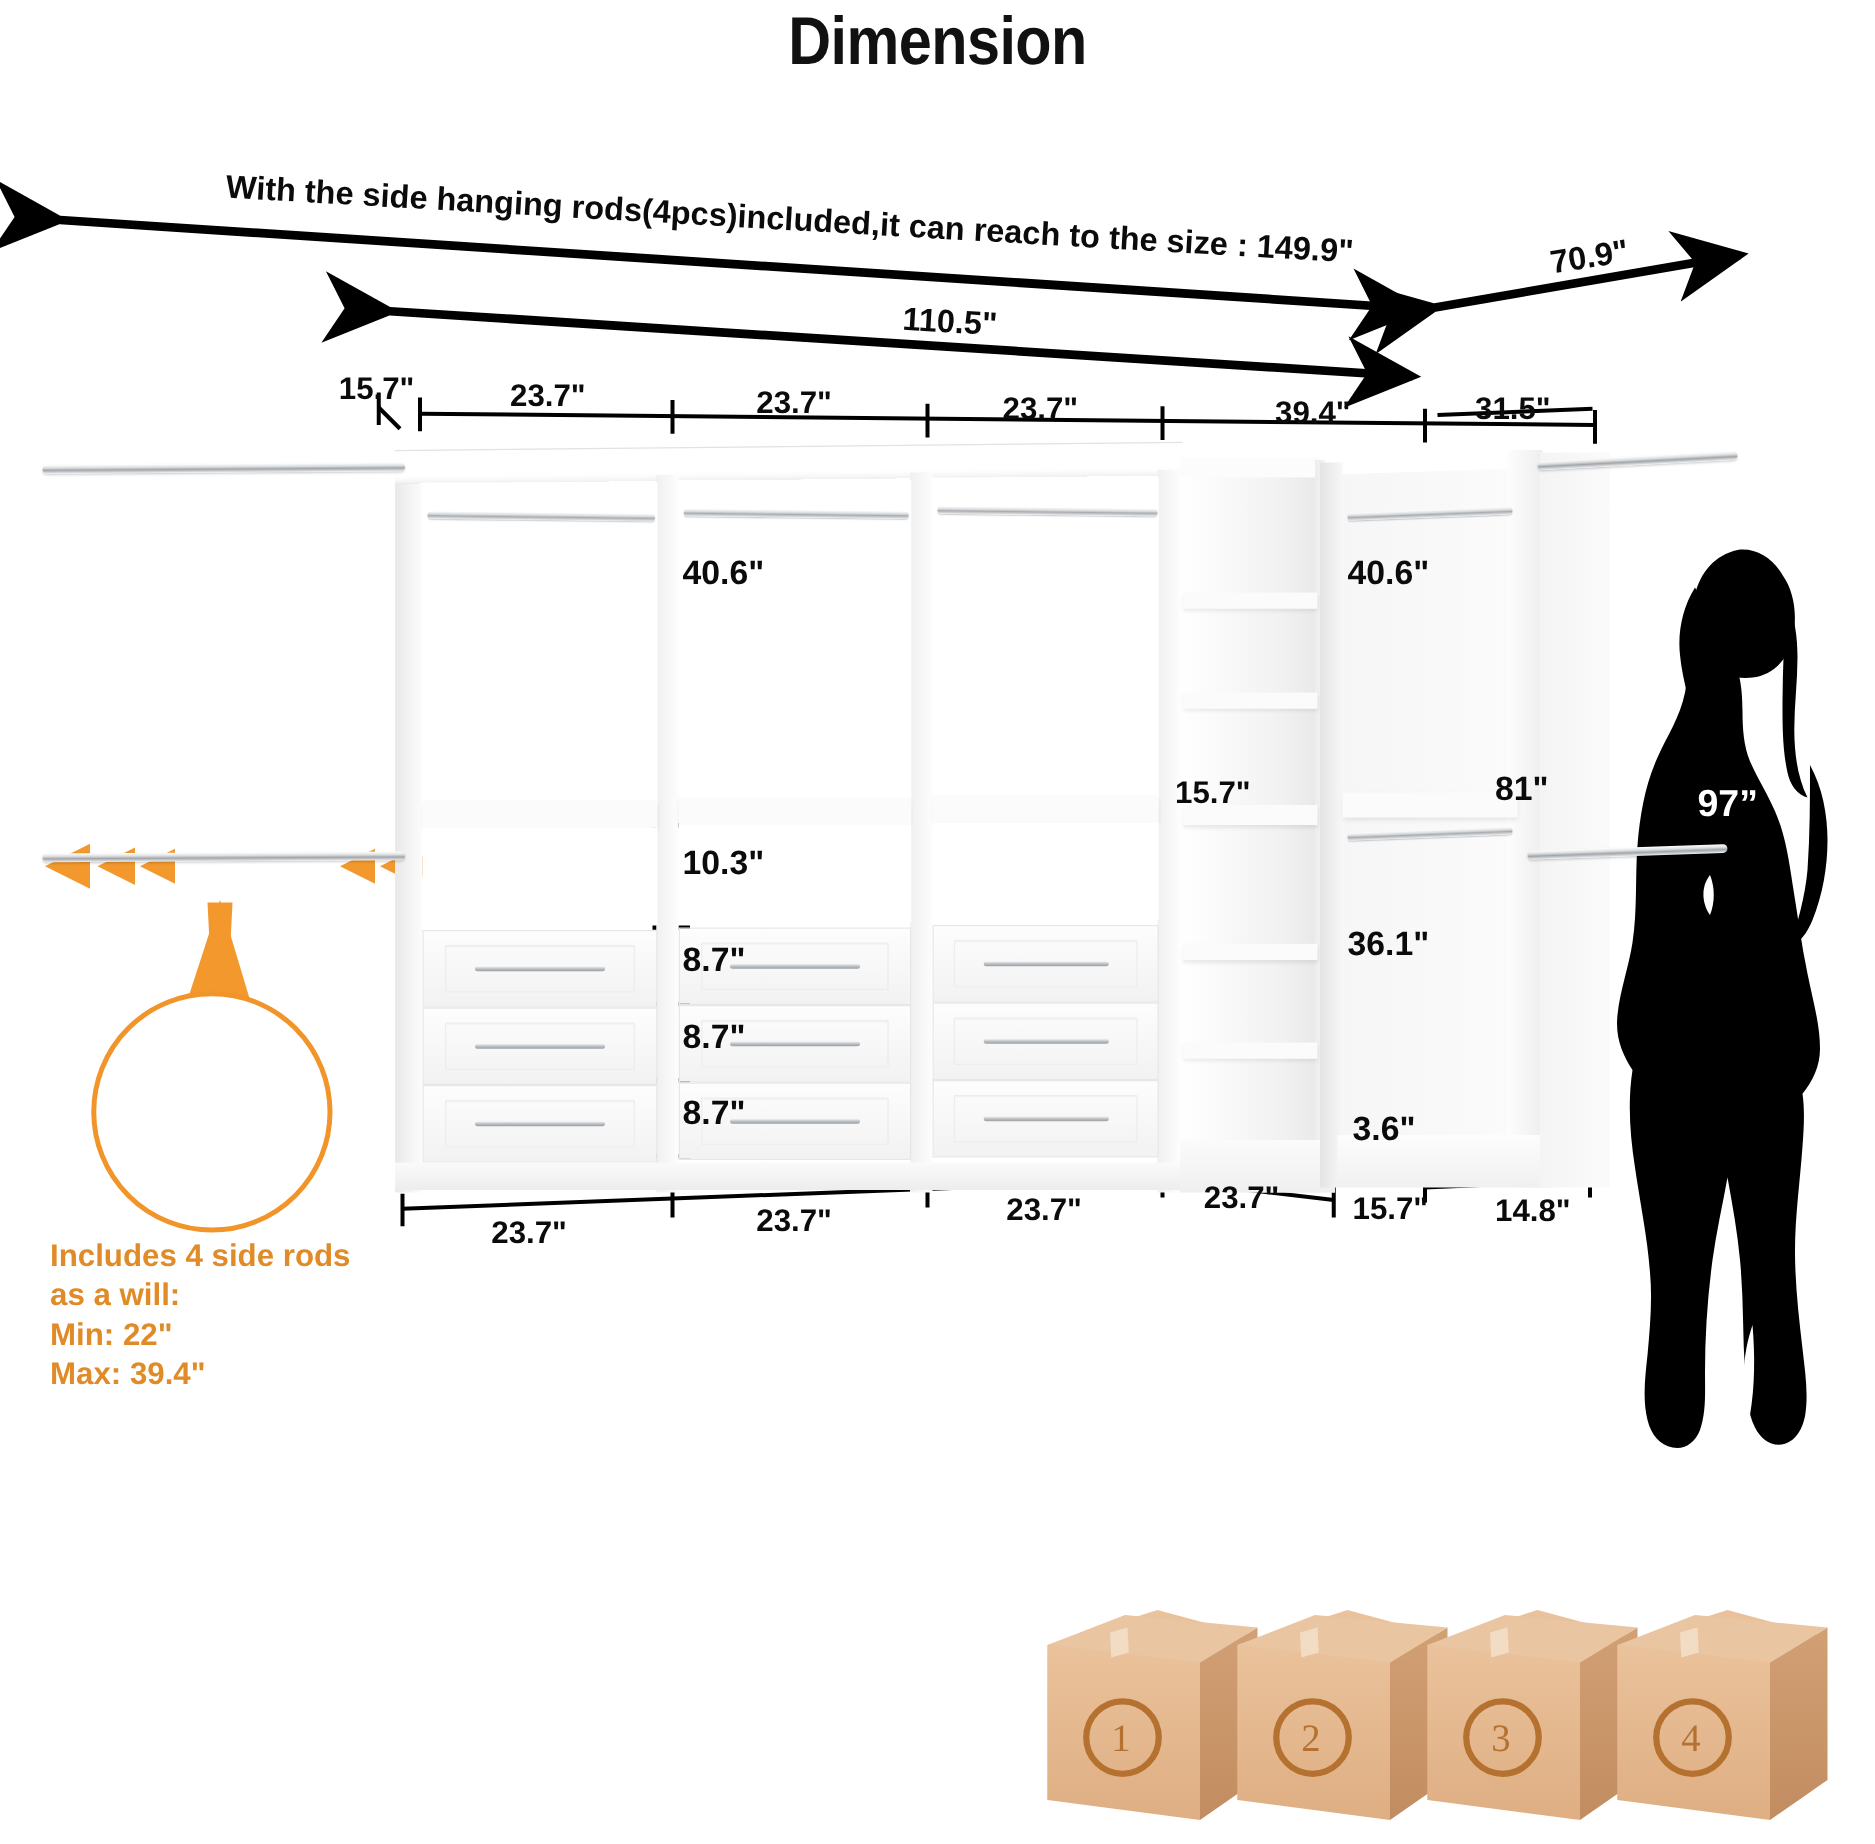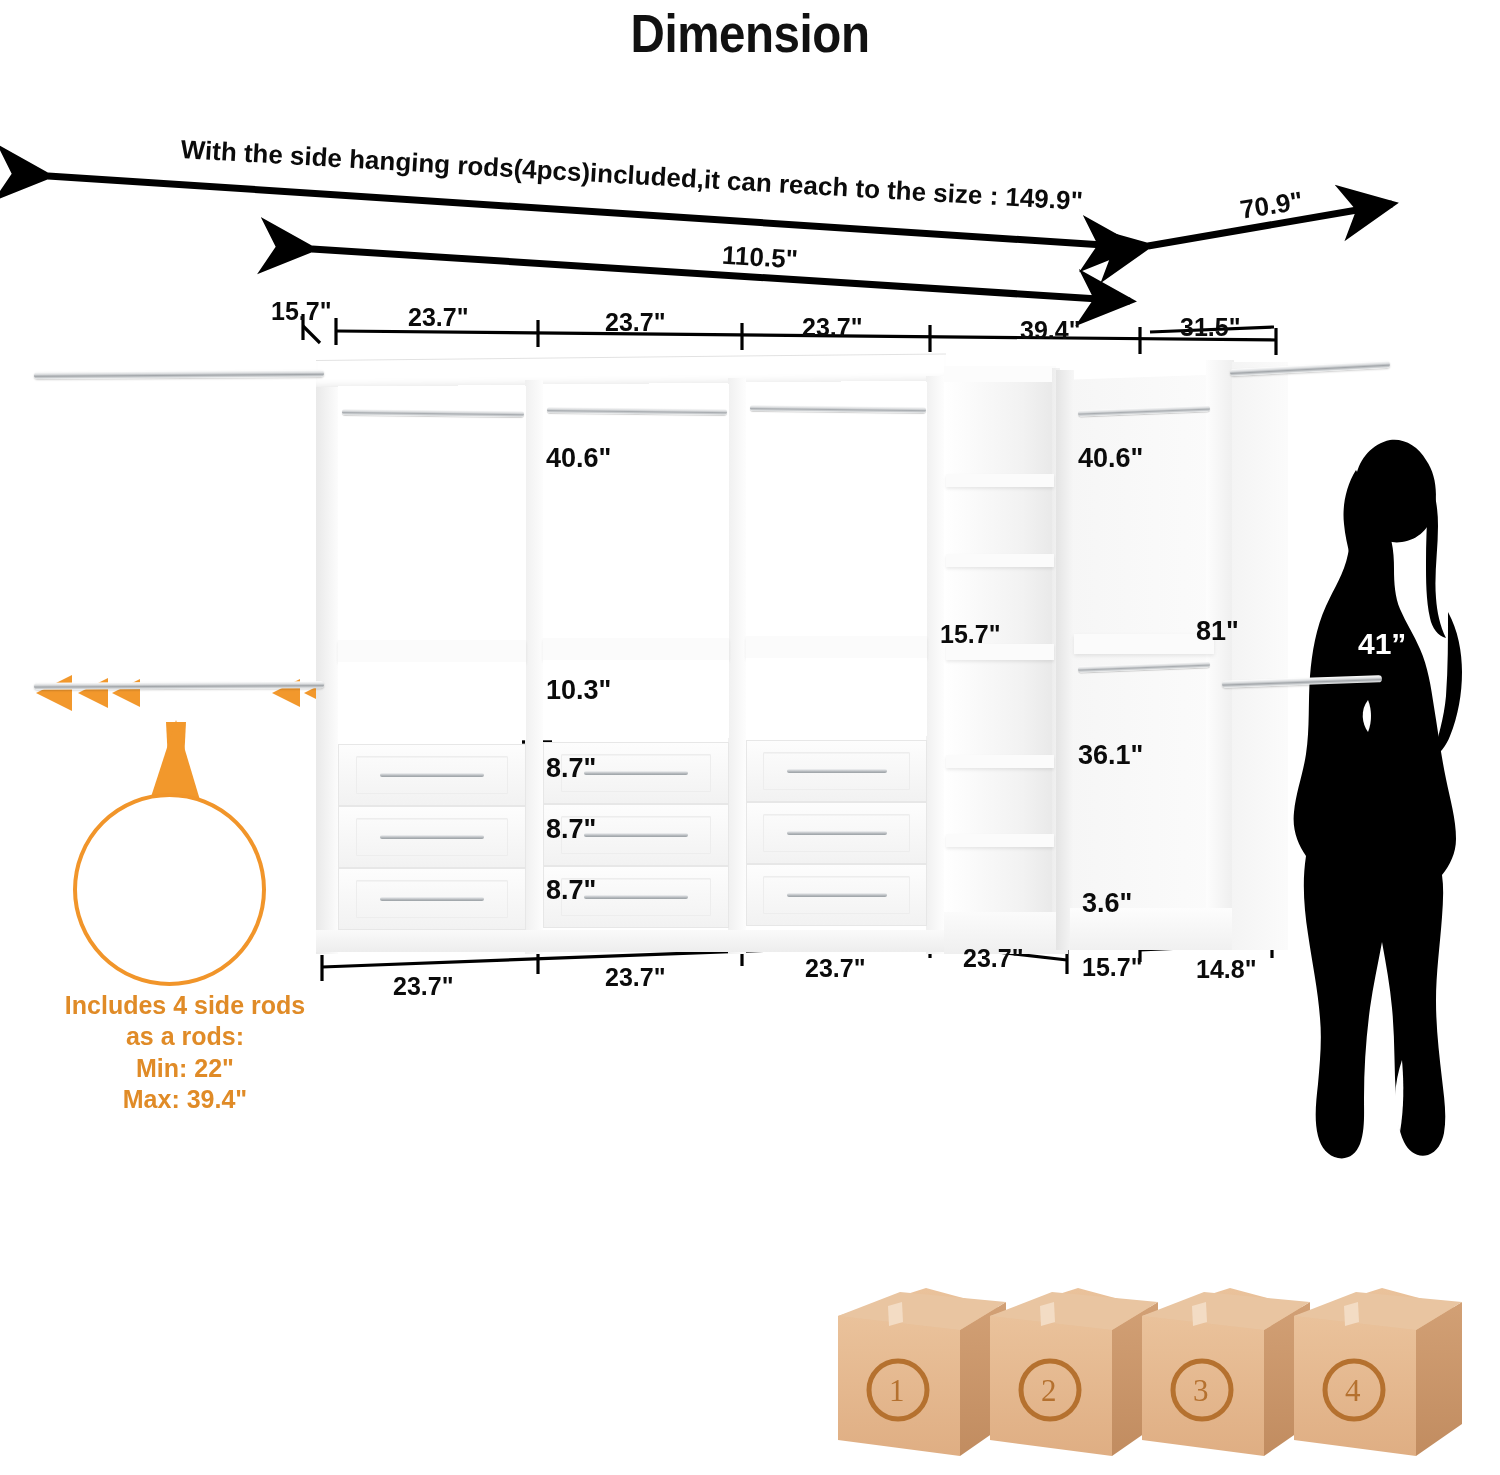--- a/index.html
+++ b/index.html
@@ -40,21 +40,21 @@
 
   .drawer{position:absolute;background:linear-gradient(180deg,#fdfdfd,#f2f2f2);
     border:1px solid #e7e7e7;box-sizing:border-box;}
   .drawer:after{content:"";position:absolute;left:9%;top:18%;right:9%;bottom:18%;
     border:1px solid #ededed;border-radius:1px;
     box-shadow:inset 0 1px 1px rgba(0,0,0,.035);}
   .handle{position:absolute;height:4px;border-radius:2px;
     background:linear-gradient(180deg,#f4f5f6,#b9bdc1 55%,#9aa0a4);
     left:50%;top:50%;transform:translate(-50%,-50%);}
   #rodNoteText{
-    left:40px;top:990px;width:290px;text-align:center;
+    left:40px;top:990px;width:290px;
     font-size:25px;font-weight:bold;line-height:1.25;color:#e08b27;
     font-family:"Liberation Sans", sans-serif;
   }
   #magCircle{
     position:absolute;left:73px;top:793px;width:185px;height:185px;
     border:4px solid #f1952a;border-radius:50%;background:#fff;
   }
 
   
   #womanLabel{
@@ -430,25 +430,25 @@
   <div class="abs dim lg" style="left:546px;top:675px;">10.3"</div>
   <div class="abs dim lg" style="left:546px;top:753px;">8.7"</div>
   <div class="abs dim lg" style="left:546px;top:814px;">8.7"</div>
   <div class="abs dim lg" style="left:546px;top:875px;">8.7"</div>
   <div class="abs dim" style="left:940px;top:620px;">15.7"</div>
   <div class="abs dim lg" style="left:1078px;top:443px;">40.6"</div>
   <div class="abs dim lg" style="left:1078px;top:740px;">36.1"</div>
   <div class="abs dim lg" style="left:1082px;top:888px;">3.6"</div>
   <div class="abs dim lg" style="left:1196px;top:616px;">81"</div>
 
-  <div id="womanLabel">41”</div>
+  <div id="womanLabel">97”</div>
 
   <div class="abs" id="rodNoteText">
     <div>Includes 4 side rods</div>
-    <div>as a rods:</div>
+    <div>as a will:</div>
     <div>Min: 22"</div>
     <div>Max: 39.4"</div>
   </div>
 
   <div class="boxnum" style="left:889px;top:1373px;">1</div>
   <div class="boxnum" style="left:1041px;top:1373px;">2</div>
   <div class="boxnum" style="left:1193px;top:1373px;">3</div>
   <div class="boxnum" style="left:1345px;top:1373px;">4</div>
 
 </div>

